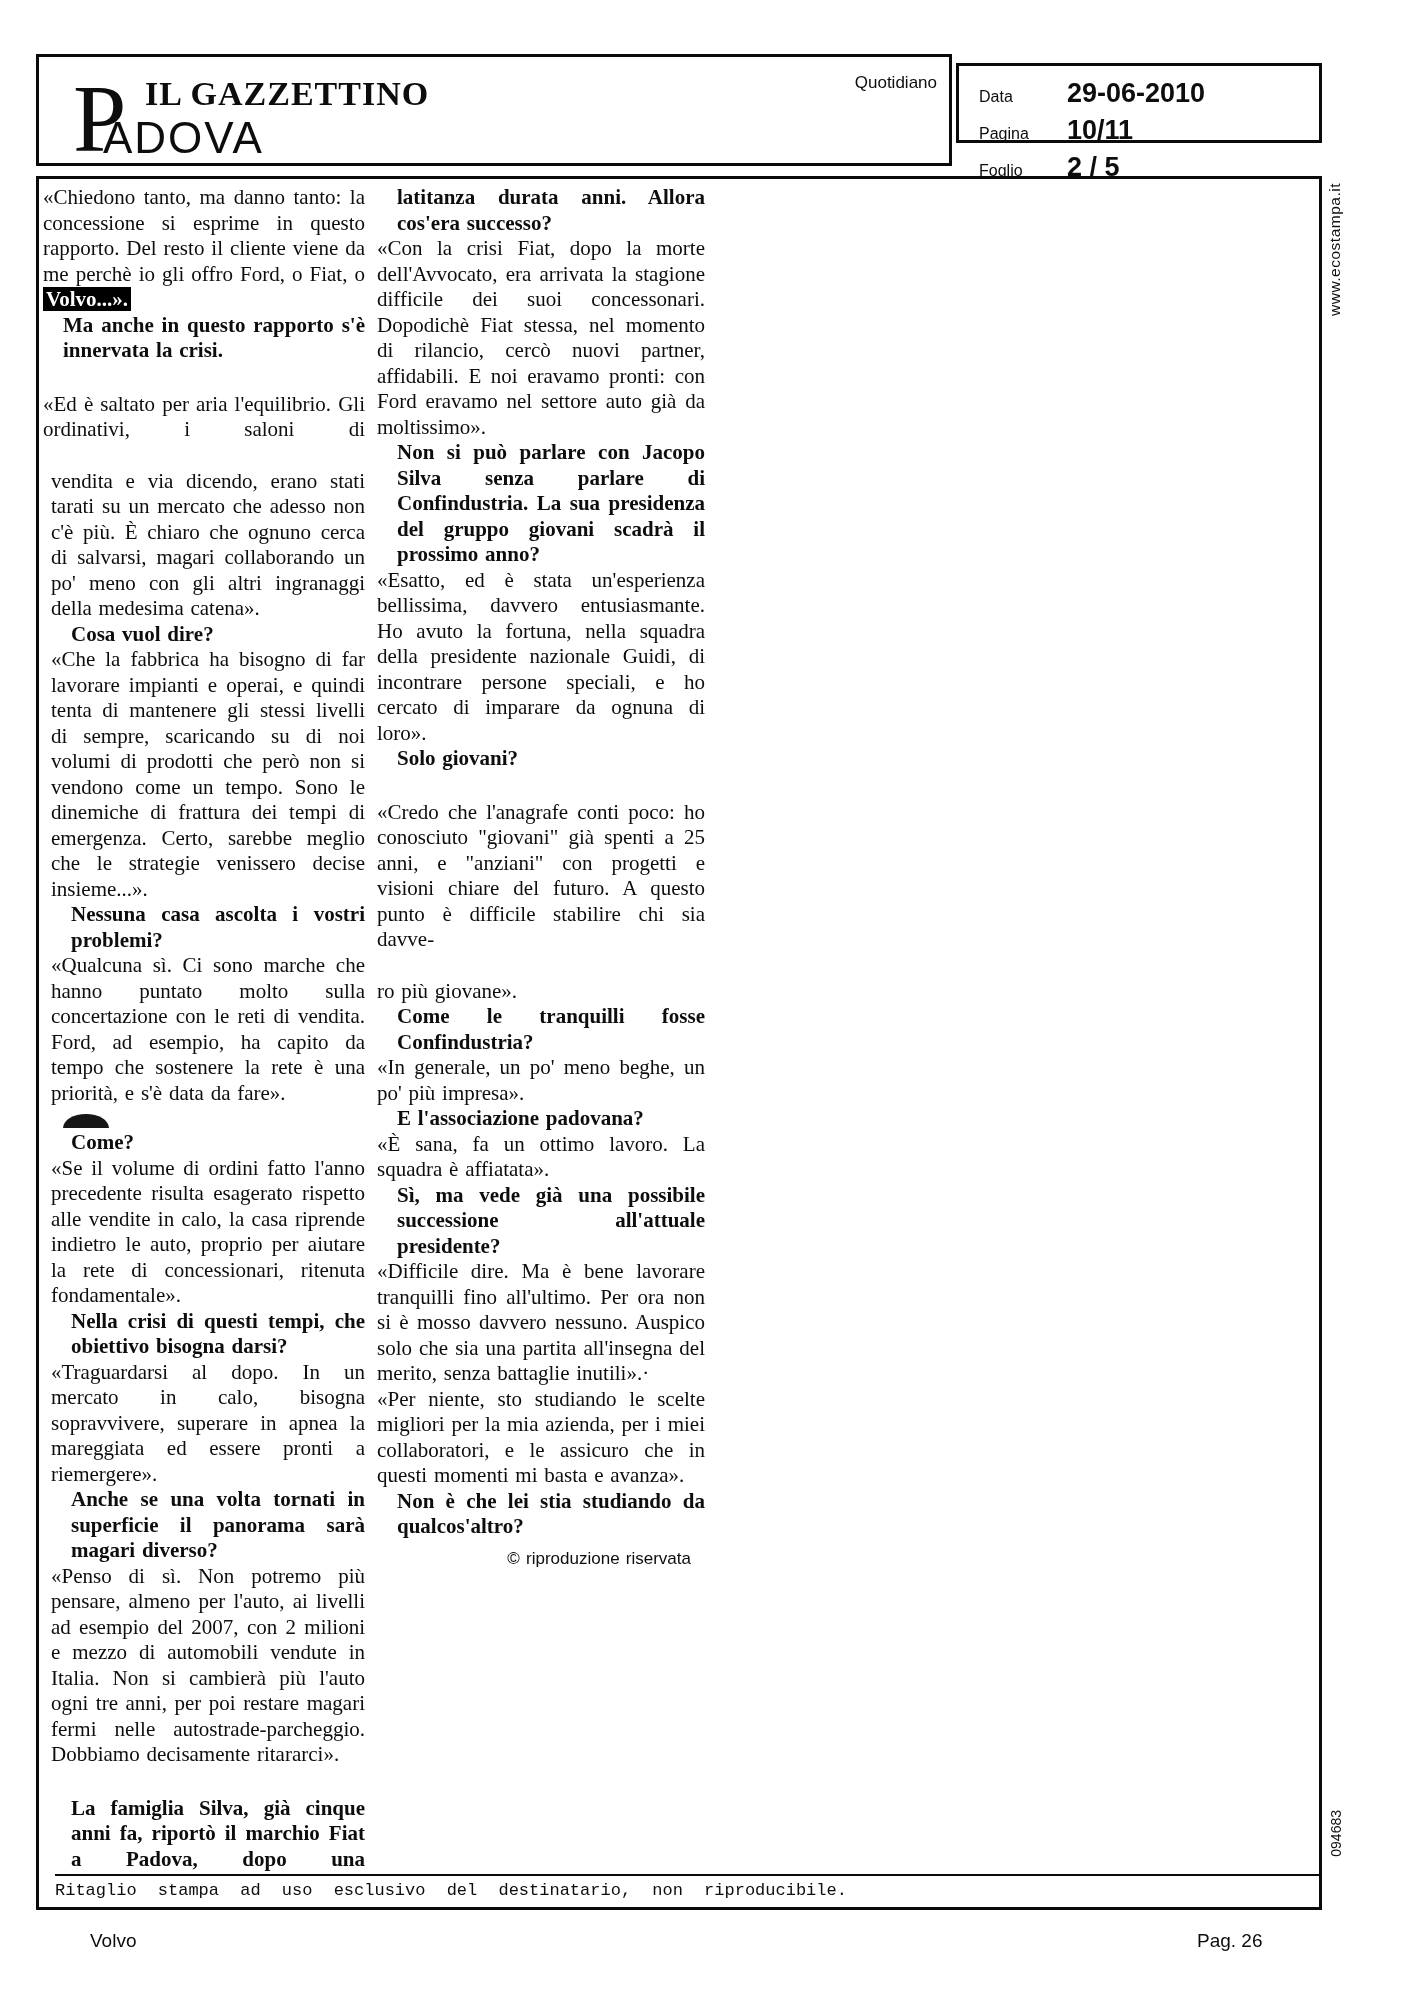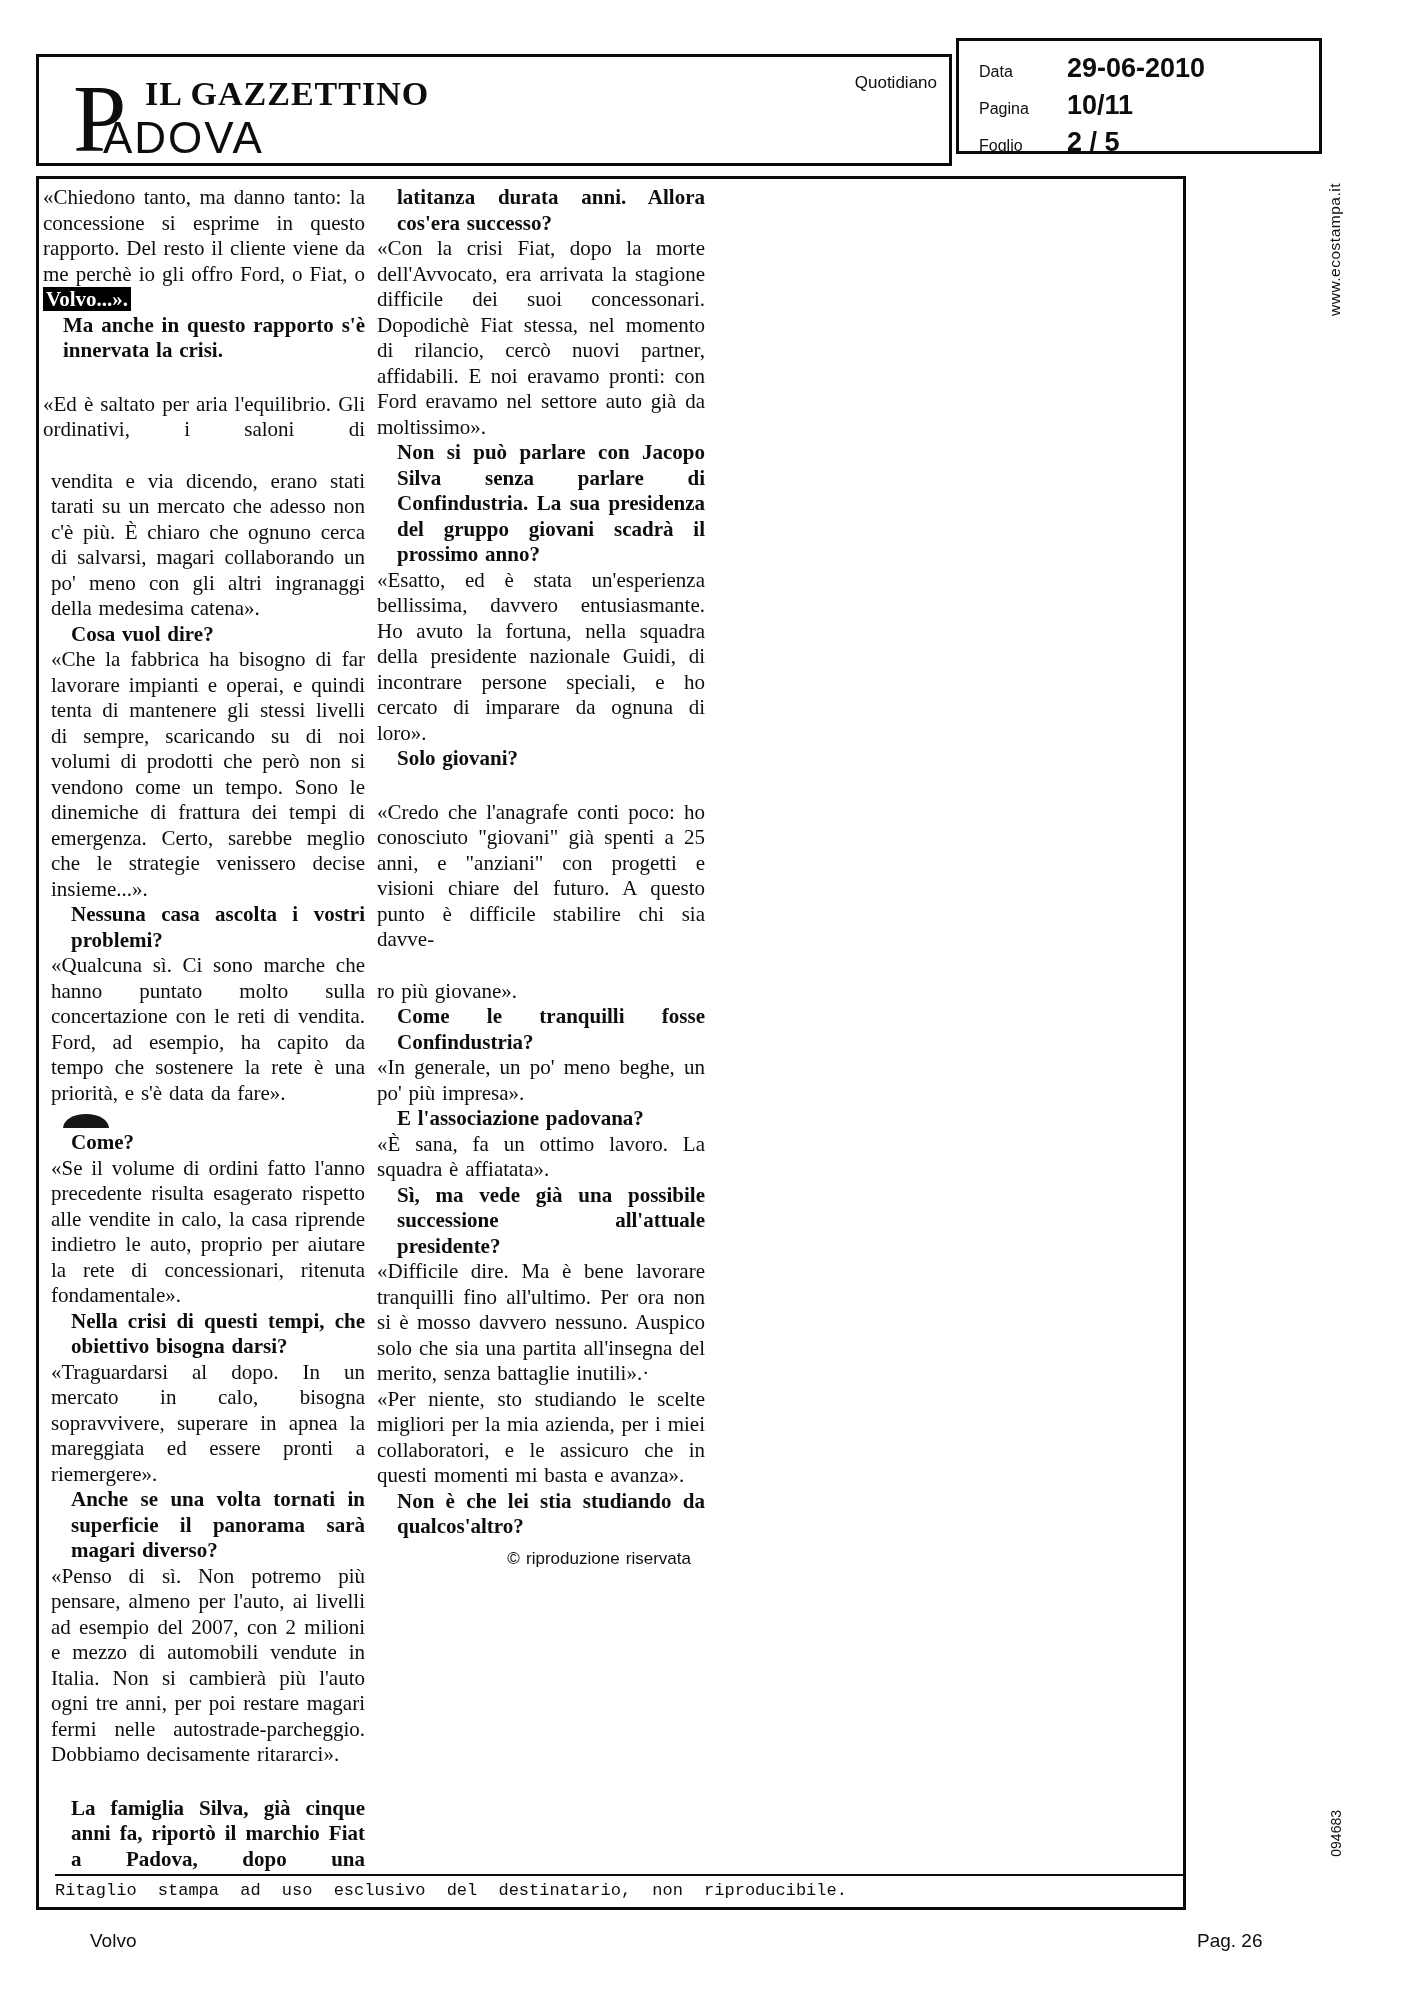--- a/index.html
+++ b/index.html
@@ -2,39 +2,39 @@
 <html><head>
 <meta charset="utf-8">
 <style>
   html,body{margin:0;padding:0;background:#ffffff;}
   .page{position:relative;width:1426px;height:2000px;background:#fff;color:#0d0d0d;
         font-family:"Liberation Serif",serif;overflow:hidden;}
 
   
   .hbox{position:absolute;border:3px solid #0a0a0a;background:#fff;box-sizing:border-box;}
   .hbox-left{left:36px;top:54px;width:916px;height:112px;}
-  .hbox-right{left:956px;top:38px;width:366px;height:116px;}
+  .hbox-right{left:956px;top:63px;width:366px;height:80px;}
 
   .logo-p{position:absolute;left:34px;top:14px;font-size:96px;line-height:1;
           font-family:"Liberation Serif",serif;font-weight:normal;}
   .logo-line1{position:absolute;left:106px;top:18px;font-size:34px;font-weight:bold;
           letter-spacing:1px;font-family:"Liberation Serif",serif;}
   .logo-line2{position:absolute;left:64px;top:56px;font-size:44px;letter-spacing:2px;
           font-family:Liberation Sans, sans-serif;}
   .quotidiano{position:absolute;right:12px;top:16px;font-family:"Liberation Sans",sans-serif;
           font-size:17px;}
 
   .meta-rows{position:absolute;left:20px;top:12px;right:8px;}
   .meta-row{display:flex;align-items:baseline;margin-bottom:6px;}
   .meta-label{width:88px;font-family:"Liberation Sans",sans-serif;font-size:16px;}
   .meta-value{font-family:"Liberation Sans",sans-serif;font-size:27px;font-weight:bold;
           letter-spacing:0px;}
 
   
-  .main-box{position:absolute;left:36px;top:176px;width:1150px;height:1734px;
+  .main-box{position:absolute;left:36px;top:176px;width:1286px;height:1734px;
           border:3px solid #0a0a0a;box-sizing:border-box;background:#fff;overflow:hidden;}
   .columns{position:absolute;left:4px;top:6px;}
   .col{position:absolute;top:0;}
   .col1{left:0;width:322px;}
   .col2{left:334px;width:328px;}
 
   .t{margin:0;font-size:21px;line-height:25.5px;text-align:justify;word-spacing:1.5px;}
   .q{font-weight:bold;padding-left:20px;box-sizing:border-box;}
   .cont{text-align-last:justify;margin-top:28px;}
   .hl{background:#000;color:#fff;font-weight:bold;padding:0 3px;}

